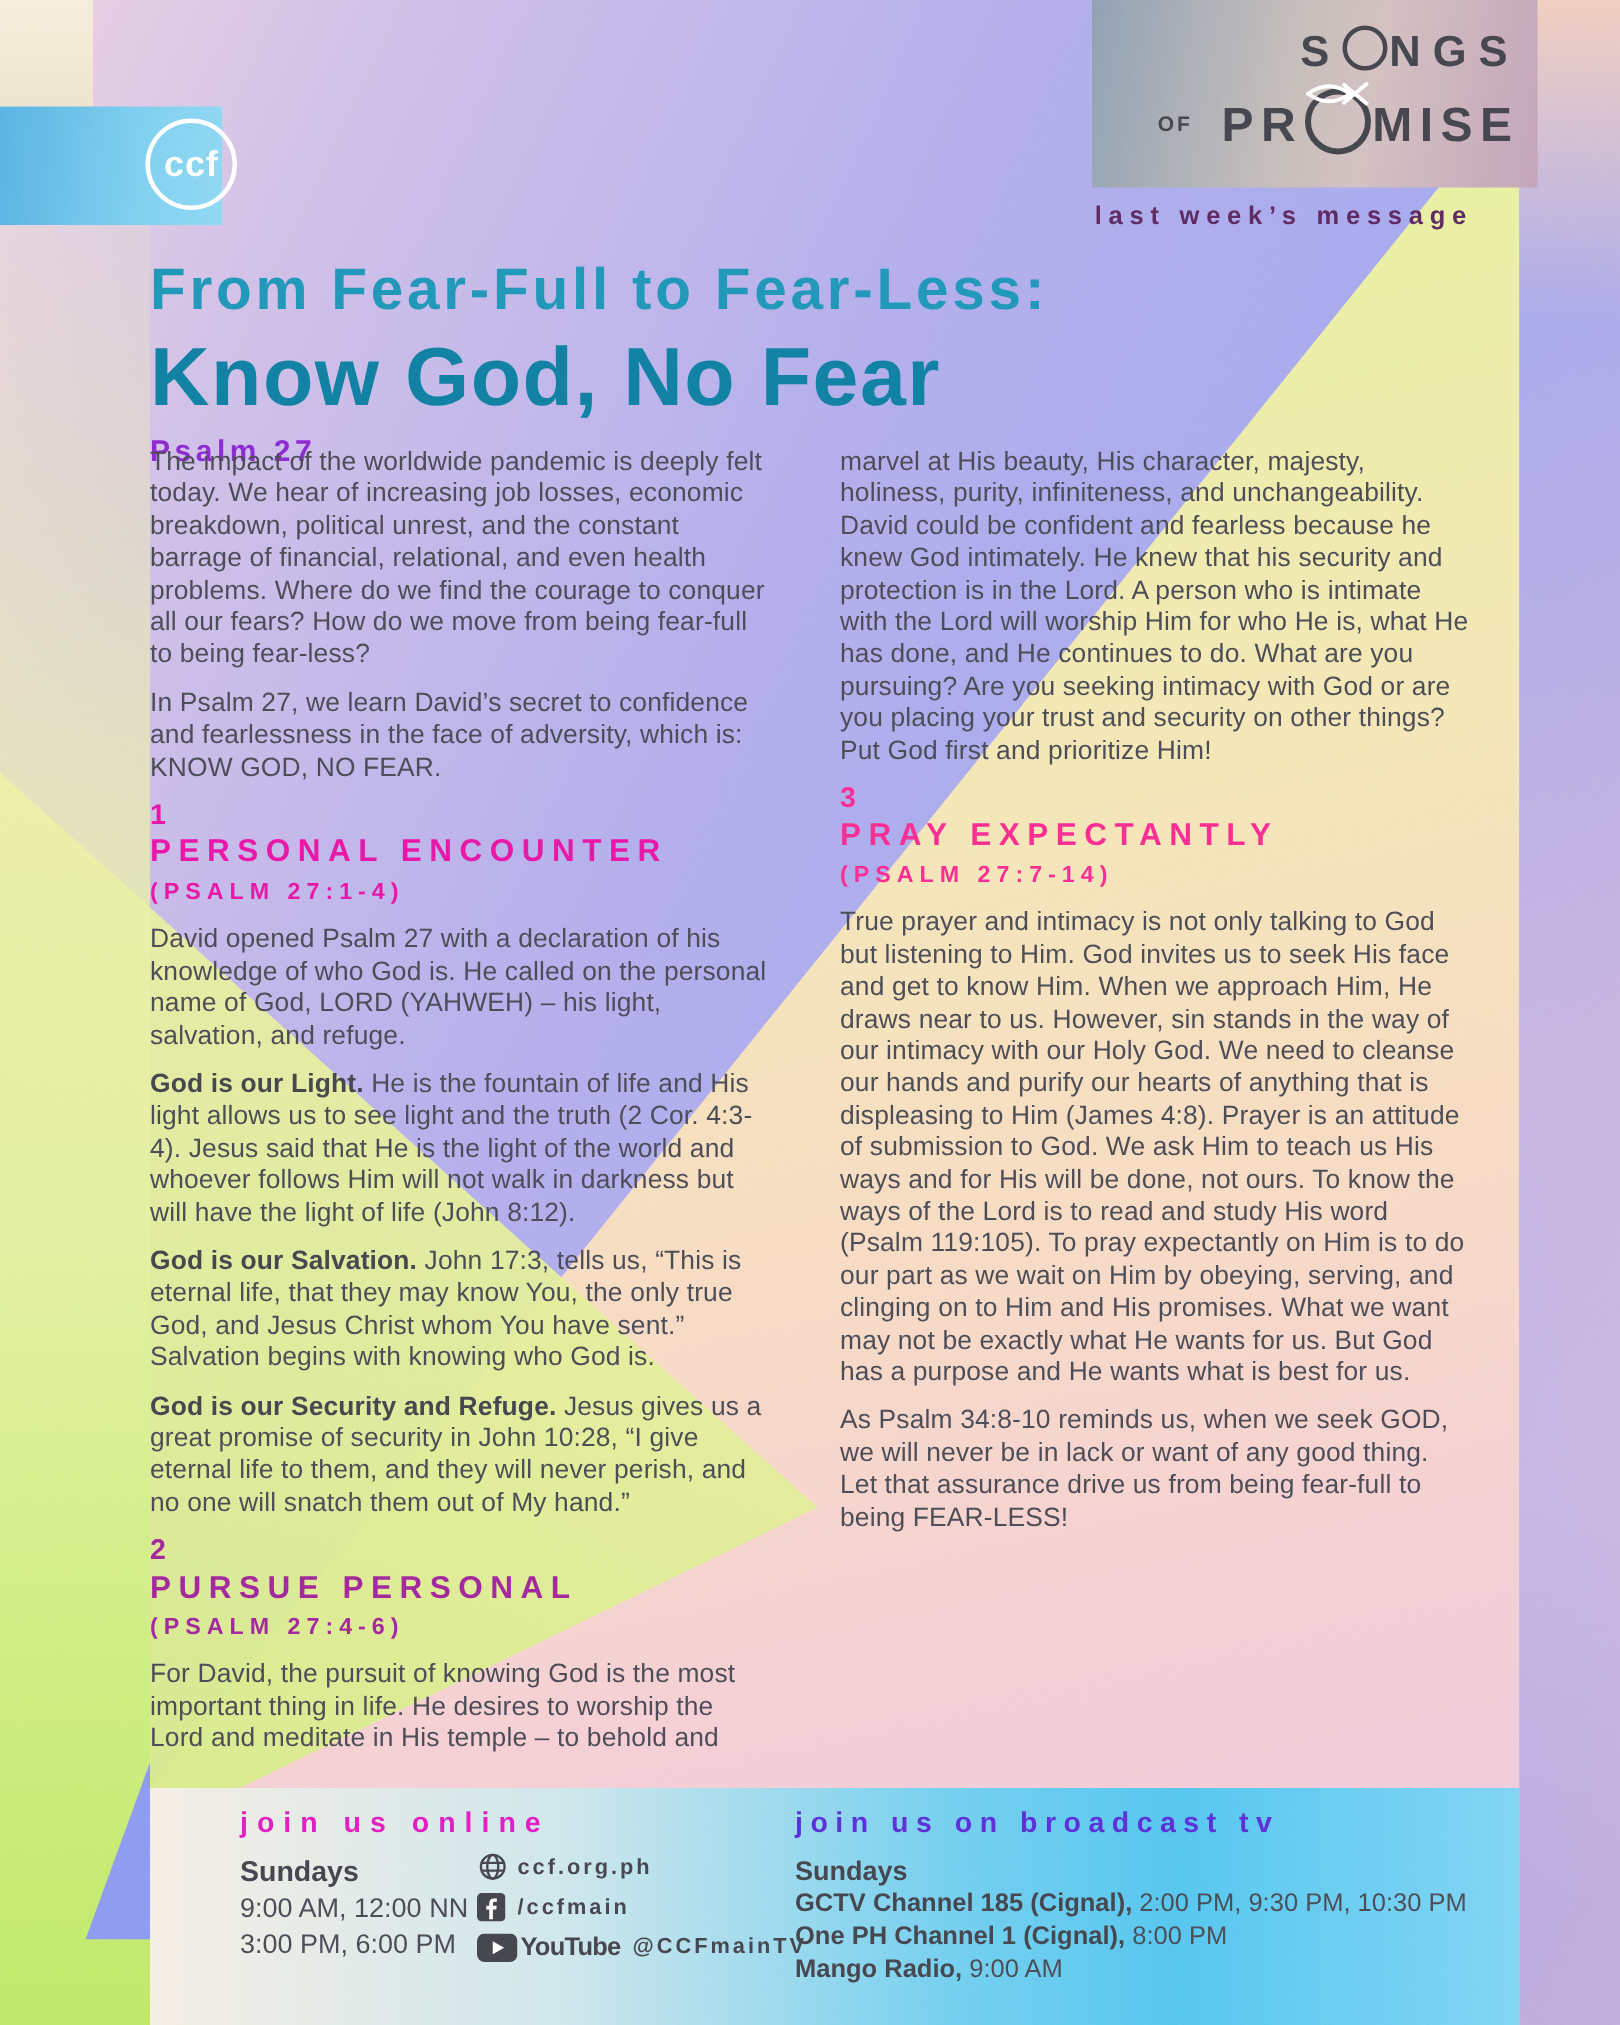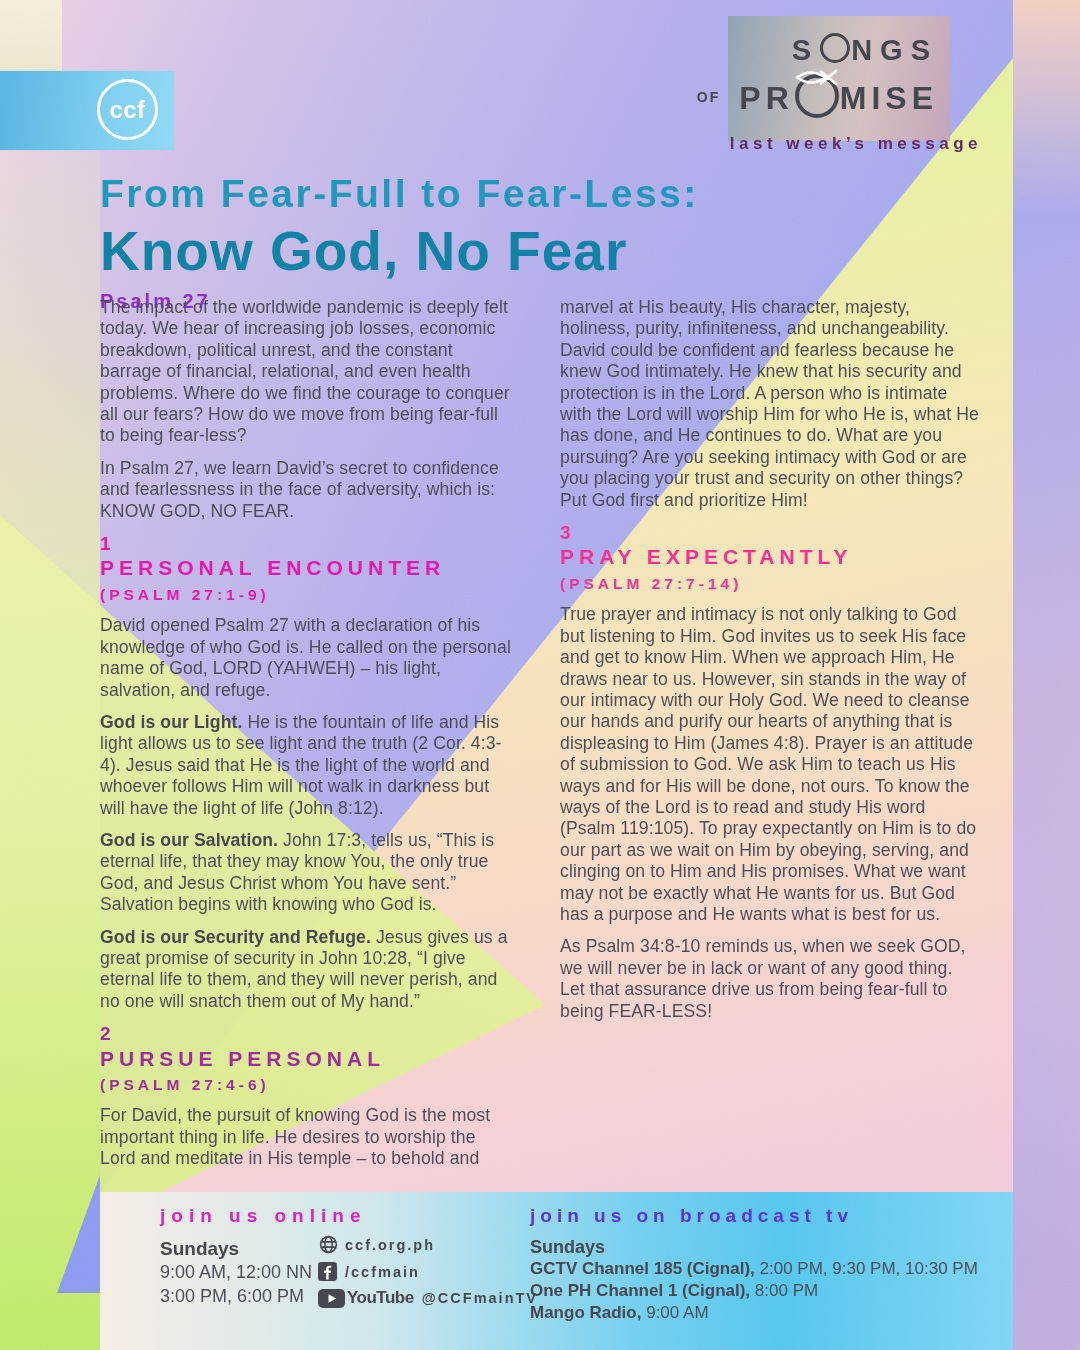--- a/index.html
+++ b/index.html
@@ -36,32 +36,32 @@
   .bg-blue-notch{
     clip-path:polygon(100px 1175px,100px 1293px,57px 1293px);
     background:#8c9af0;
   }
   .bg-cream-corner{
     width:62px;height:72px;
     background:linear-gradient(180deg,#f6eedb,#eee5cf);
   }
   
   .ccf-rect{
-    position:absolute;left:0;top:71px;width:174px;height:79px;
+    position:absolute;left:0;top:71px;width:148px;height:79px;
     background:linear-gradient(95deg,#58b2e2 0%,#7fd0f0 65%,#8ed8f4 100%);
   }
   .ccf-circle{
     position:absolute;left:97px;top:8px;width:55px;height:55px;
     border:3.5px solid #fff;border-radius:50%;
     display:flex;align-items:center;justify-content:center;
     color:#fff;font-weight:bold;font-size:24px;letter-spacing:.5px;
   }
   
   .sop-panel{
-    position:absolute;left:728px;top:16px;width:222px;height:125px;
+    position:absolute;left:728px;top:0;width:297px;height:125px;
     background:linear-gradient(100deg,#8fa0b2 0%,#c6bdba 45%,#d3c0c0 62%,#c2a3b8 100%);
   }
   .sop-logo{position:absolute;right:12px;top:17px;text-align:right;color:#45454d;line-height:1;white-space:nowrap;}
   .sop-l1{font-size:29px;font-weight:bold;letter-spacing:8px;}
   .sop-l2{font-size:32px;font-weight:bold;letter-spacing:5px;margin-top:9px;}
   .sop-of{font-size:14px;font-weight:bold;letter-spacing:2px;vertical-align:7px;margin-right:19px;}
   .ring1{display:inline-block;width:24px;height:24px;border:3.5px solid #45454d;border-radius:50%;vertical-align:-3px;margin:0 1px;}
   .ring2{display:inline-block;position:relative;width:36px;height:36px;border:4px solid #45454d;border-radius:50%;vertical-align:-9px;margin:0 1px;}
   .fish{position:absolute;top:-11px;left:-5px;}
   .tagline{
@@ -142,21 +142,21 @@
     <div class="title-main">Know God, No Fear</div>
     <div class="title-ref">Psalm 27</div>
   </div>
 
   <div class="col col-left">
     <p>The impact of the worldwide pandemic is deeply felt today. We hear of increasing job losses, economic breakdown, political unrest, and the constant barrage of financial, relational, and even health problems. Where do we find the courage to conquer all our fears? How do we move from being fear-full to being fear-less?</p>
     <p>In Psalm 27, we learn David’s secret to confidence and fearlessness in the face of adversity, which is: KNOW GOD, NO FEAR.</p>
     <div class="sec sec1">
       <div class="sec-num">1</div>
       <div class="sec-title">PERSONAL ENCOUNTER</div>
-      <div class="sec-ref">(PSALM 27:1-9)</div>
+      <div class="sec-ref">(PSALM 27:1-4)</div>
     </div>
     <p>David opened Psalm 27 with a declaration of his knowledge of who God is. He called on the personal name of God, LORD (YAHWEH) – his light, salvation, and refuge.</p>
     <p><strong>God is our Light.</strong><span> He is the fountain of life and His light allows us to see light and the truth (2 Cor. 4:3-4). Jesus said that He is the light of the world and whoever follows Him will not walk in darkness but will have the light of life (John 8:12).</span></p>
     <p><strong>God is our Salvation.</strong><span> John 17:3, tells us, “This is eternal life, that they may know You, the only true God, and Jesus Christ whom You have sent.” Salvation begins with knowing who God is.</span></p>
     <p><strong>God is our Security and Refuge.</strong><span> Jesus gives us a great promise of security in John 10:28, “I give eternal life to them, and they will never perish, and no one will snatch them out of My hand.”</span></p>
     <div class="sec sec2">
       <div class="sec-num">2</div>
       <div class="sec-title">PURSUE PERSONAL</div>
       <div class="sec-ref">(PSALM 27:4-6)</div>
     </div>

